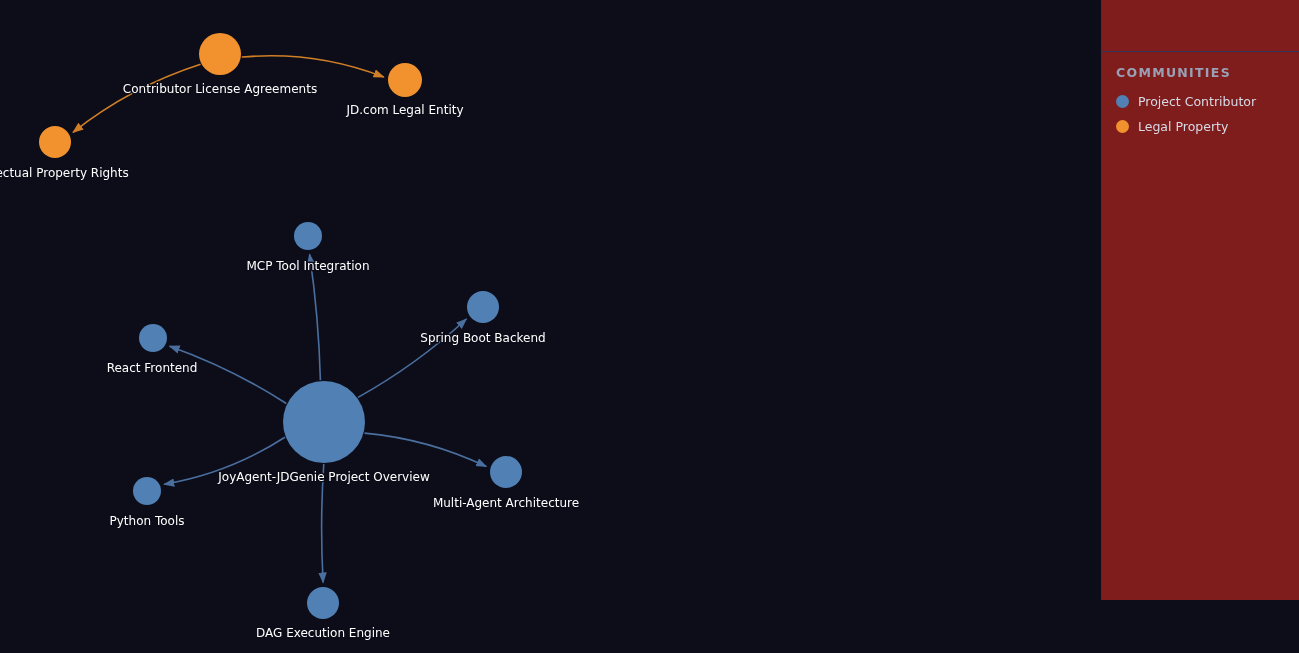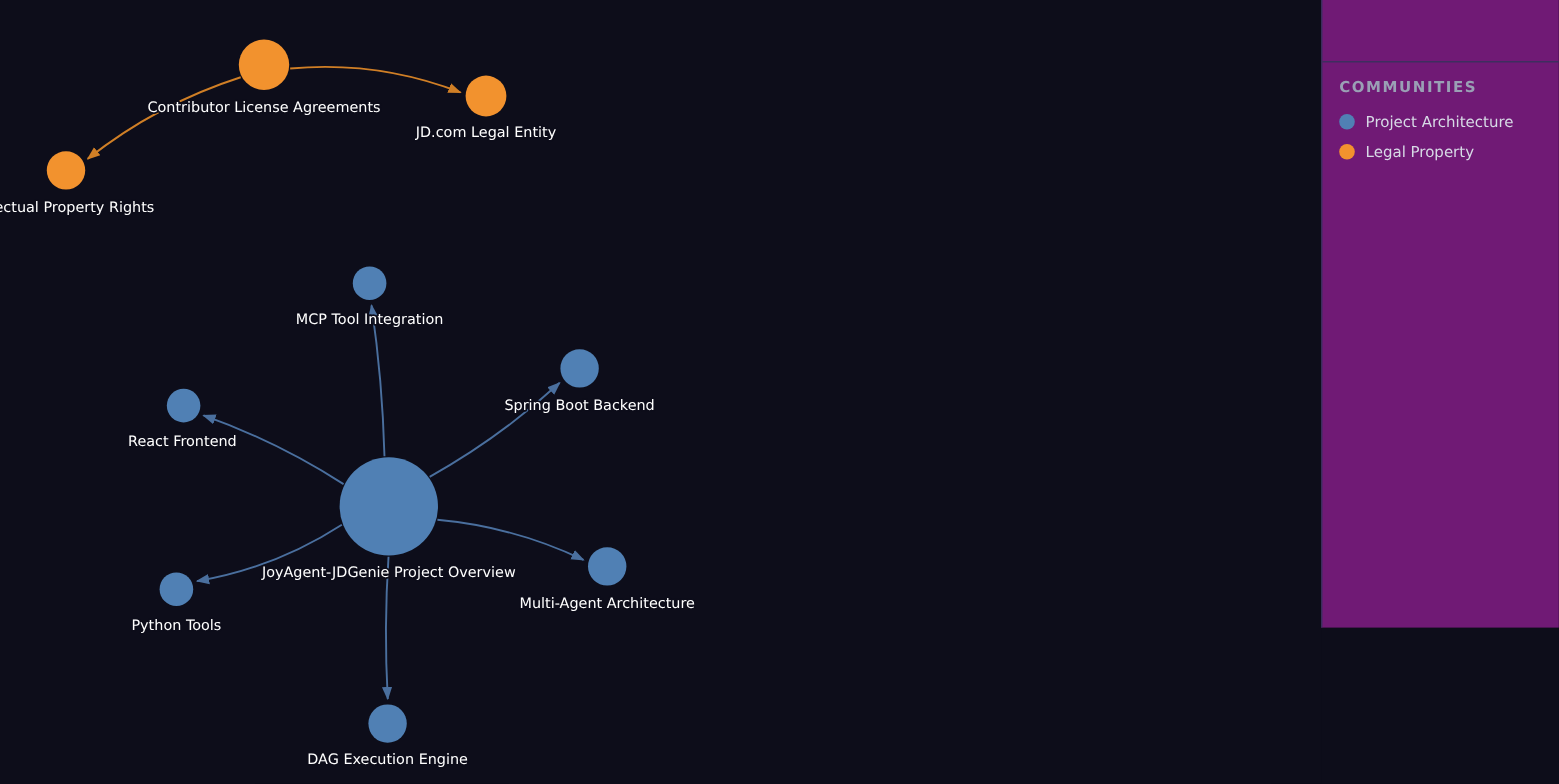--- a/index.html
+++ b/index.html
@@ -29,22 +29,22 @@
     paint-order:stroke fill;
     stroke:#0d0d1a;
     stroke-width:3px;
     stroke-linejoin:round;
     pointer-events:none;
   }
   
   #sidebar{
     position:relative;
     flex:0 0 198px;
-    width:198px;height:523px;
-    background:#701a75;
+    width:198px;height:600px;
+    background:#7f1d1d;
     border-left:1px solid #32345a;
     box-sizing:border-box;
   }
   #sidebar-header{
     height:52px;
     border-bottom:1px solid #32345a;
     box-sizing:border-box;
   }
   #legend-panel{padding:14px 0 0 14px;}
   #legend-title{
@@ -124,21 +124,21 @@
     </svg>
   </div>
 
   <div id="sidebar">
     <div id="sidebar-header"></div>
     <div id="legend-panel">
       <div id="legend-title">COMMUNITIES</div>
       <div id="legend-items">
           <div class="legend-item">
             <span class="legend-dot" style="background: rgb(80, 128, 180);"></span>
-            <span class="legend-label">Project Architecture</span>
+            <span class="legend-label">Project Contributor</span>
           </div>
           <div class="legend-item">
             <span class="legend-dot" style="background: rgb(242, 146, 46);"></span>
             <span class="legend-label">Legal Property</span>
           </div>
         </div>
     </div>
   </div>
 
 </div>

